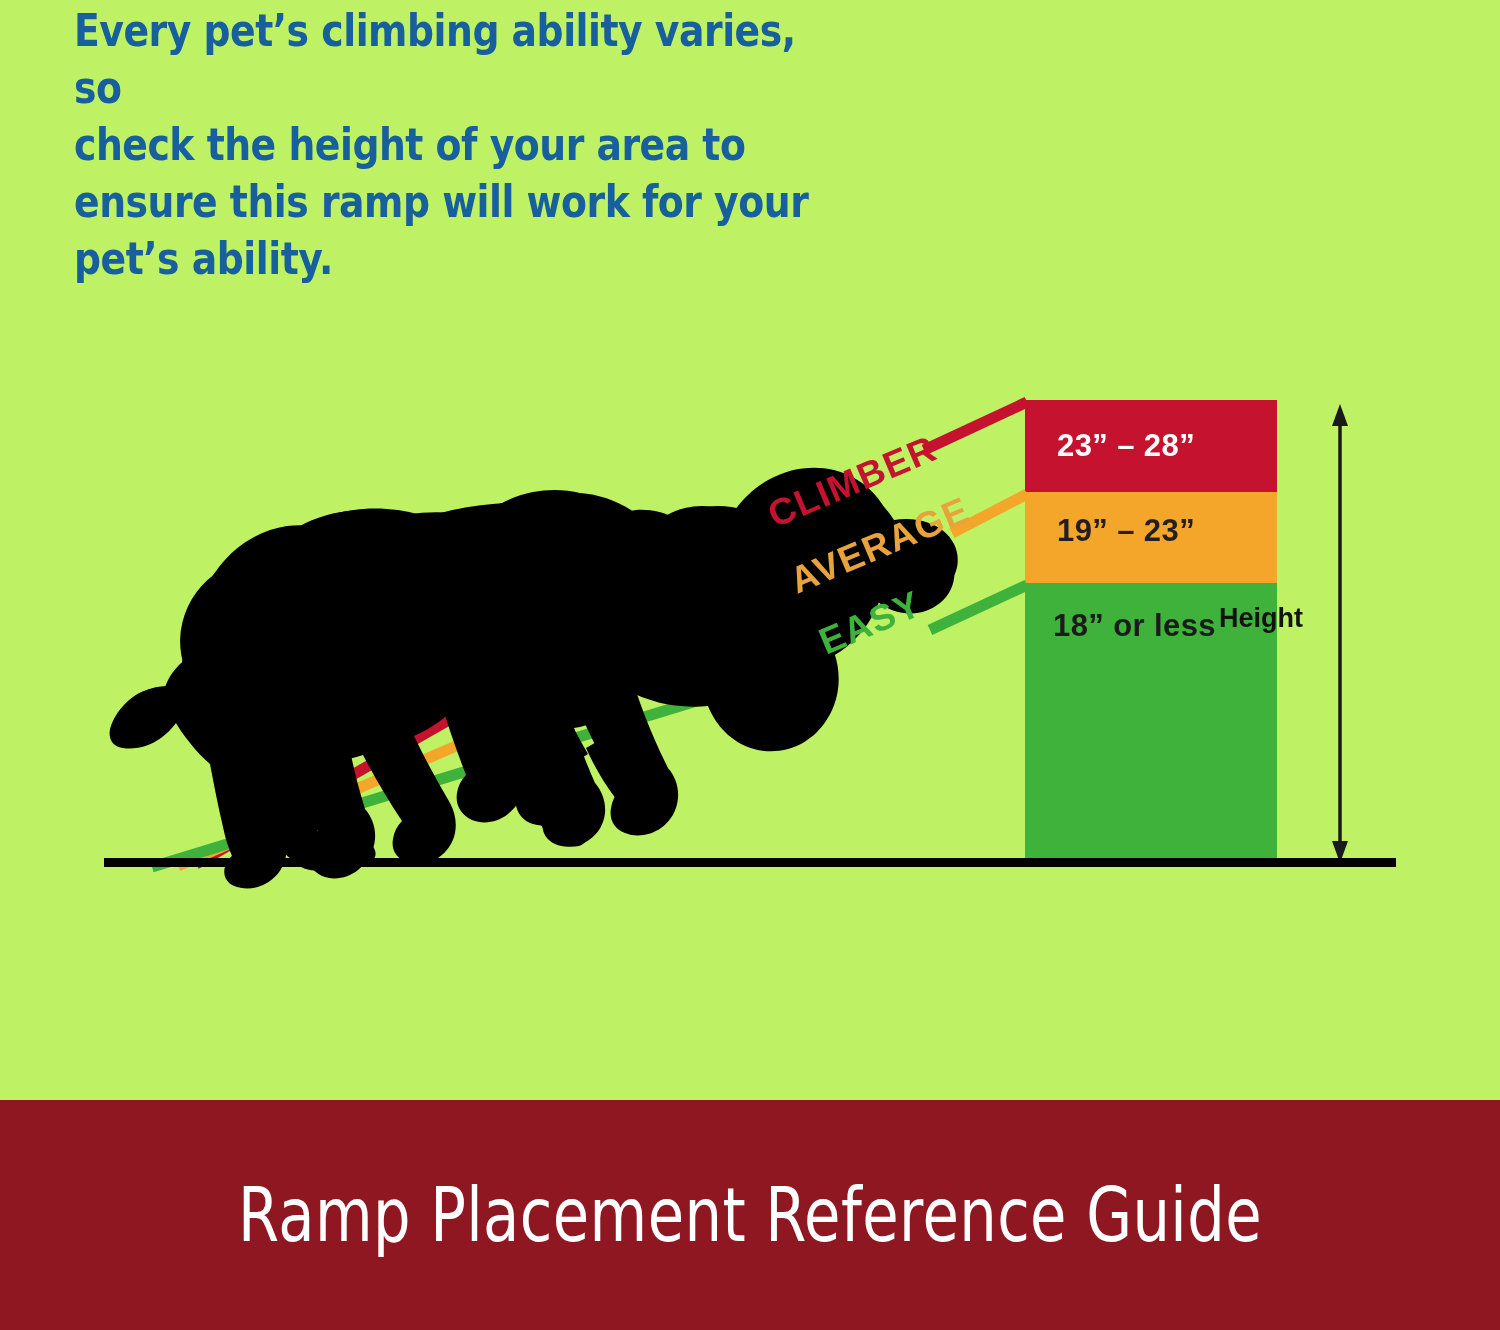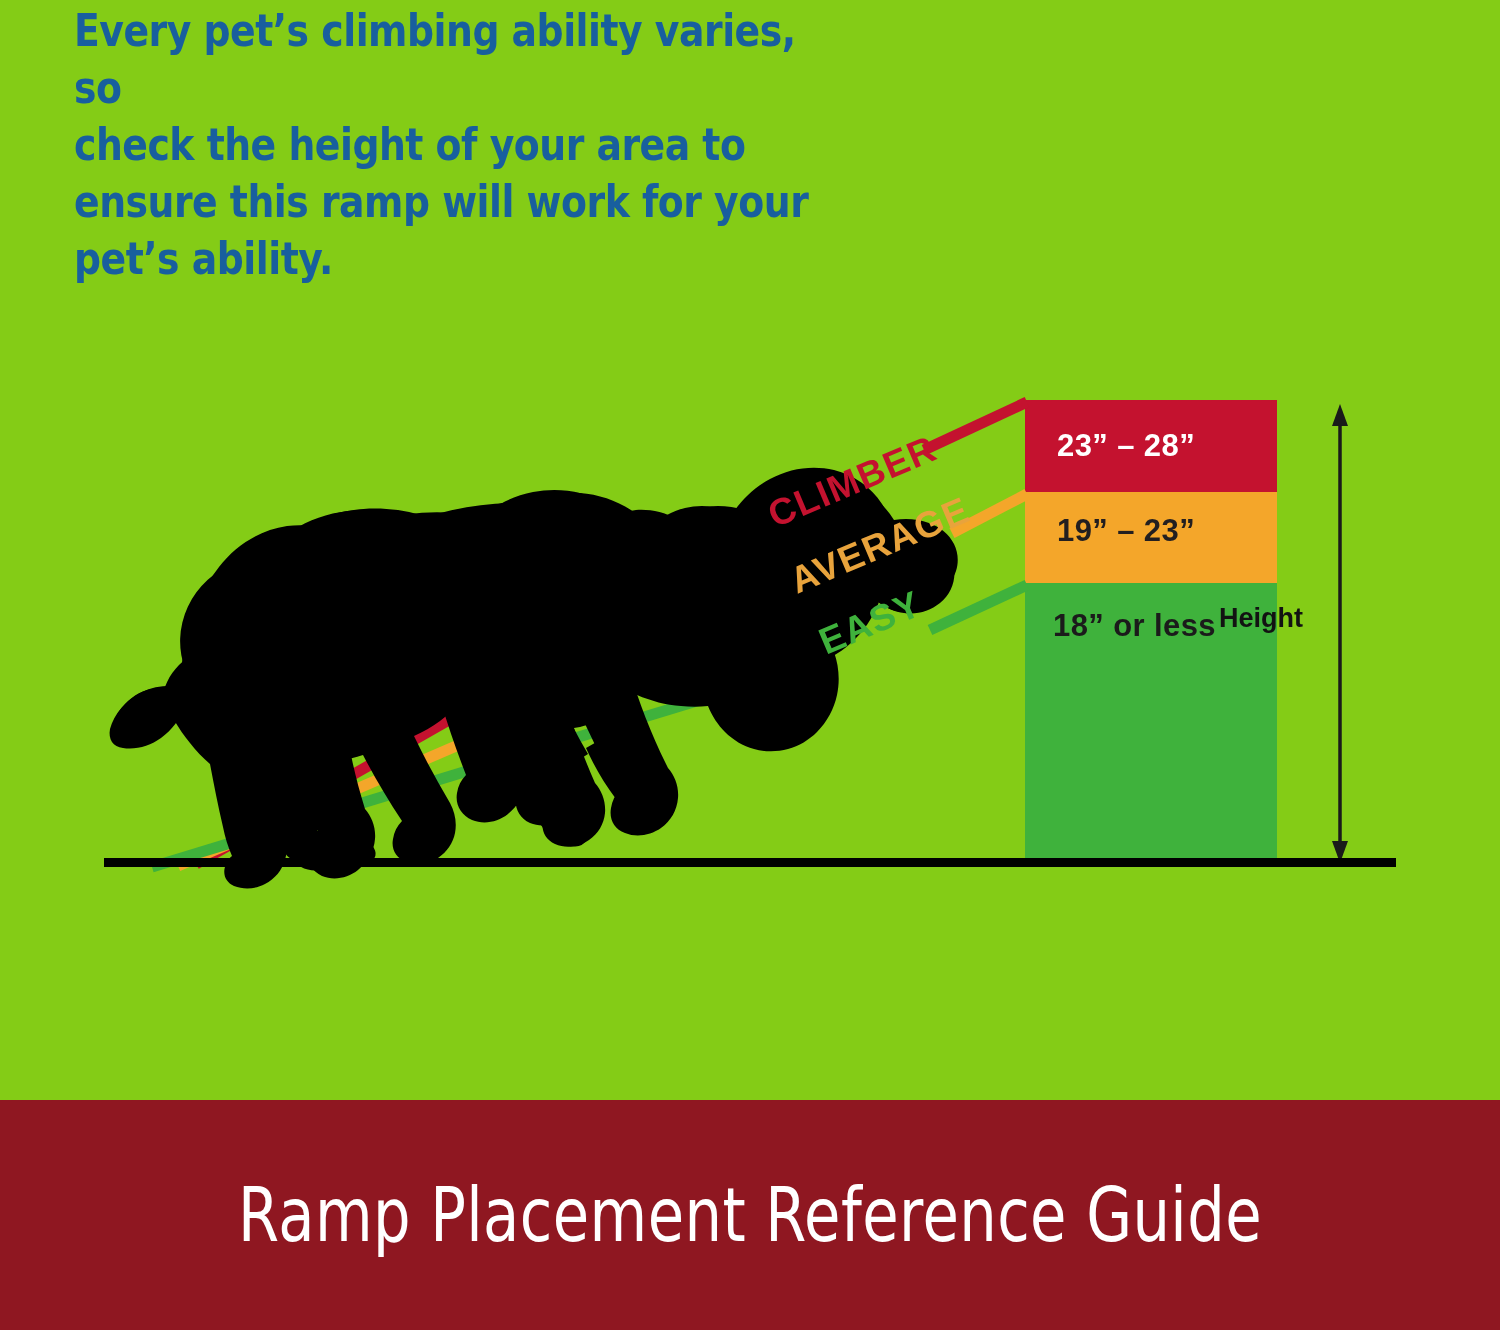--- a/index.html
+++ b/index.html
@@ -12,21 +12,21 @@
     height: 1330px;
     font-family: "Liberation Sans", sans-serif;
     overflow: hidden;
     position: relative;
   }
 
   #page {
     position: relative;
     width: 1500px;
     height: 1330px;
-    background: #84cc16;
+    background: #bef264;
   }
 
   
   #headline {
     position: absolute;
     left: 74px;
     top: 2px;
     width: 900px;
     font-family: "DejaVu Sans", "Liberation Sans", sans-serif;
     font-weight: bold;

